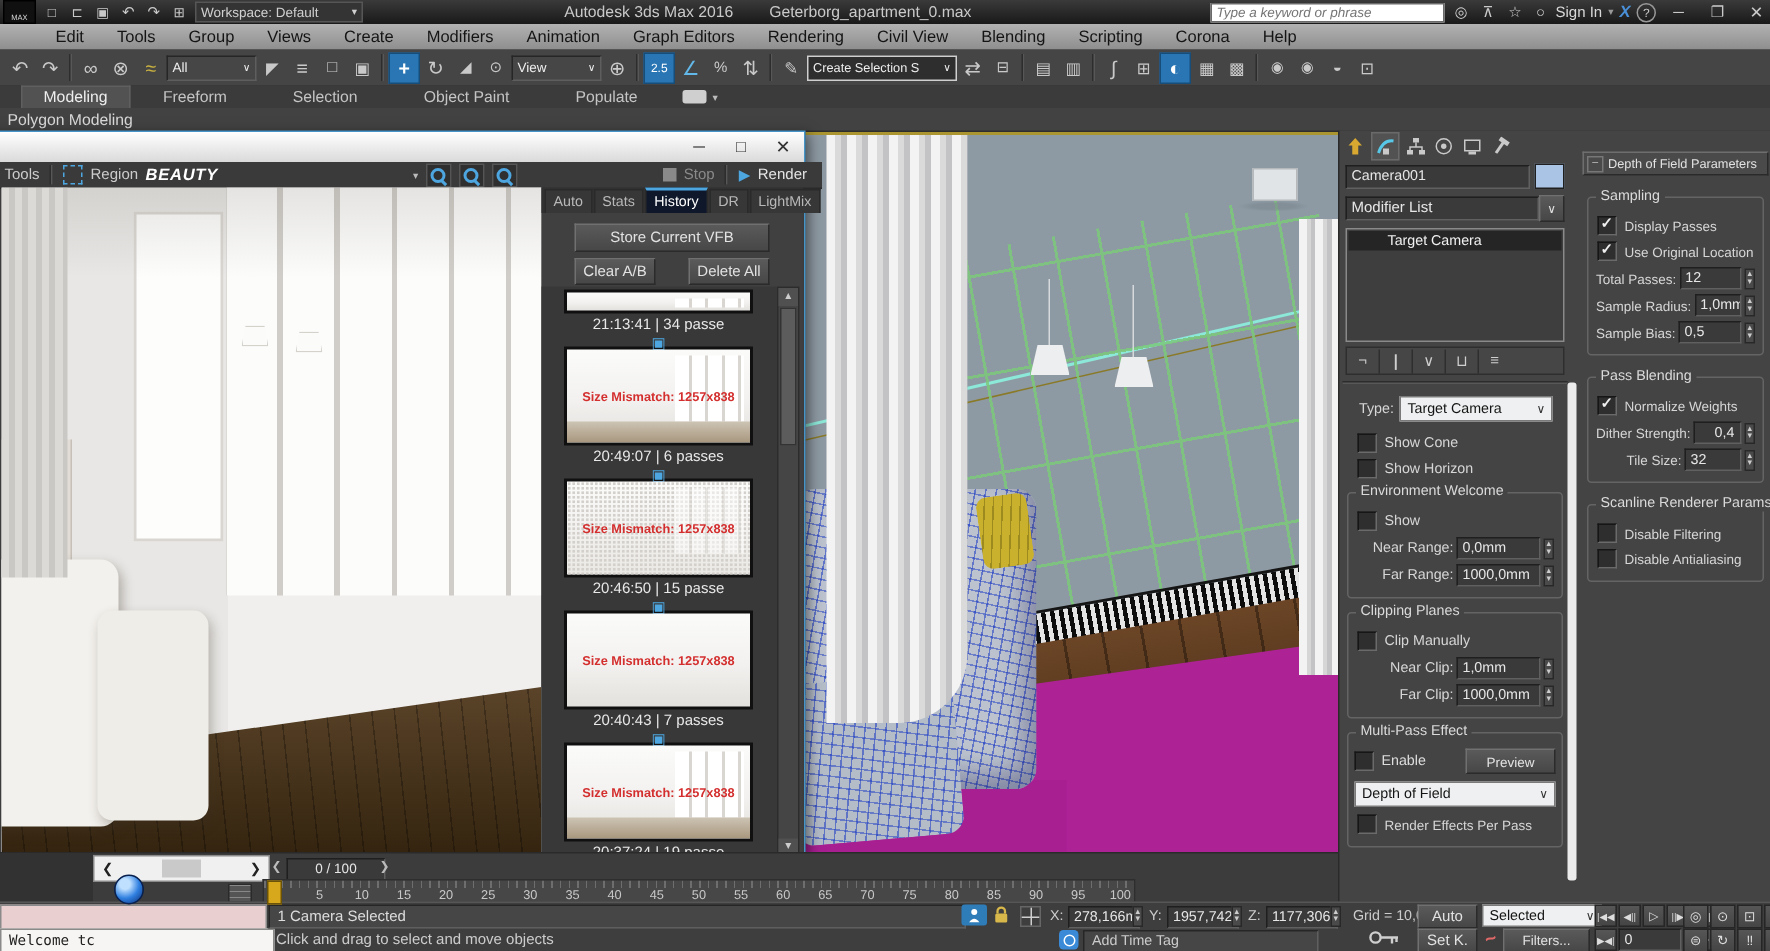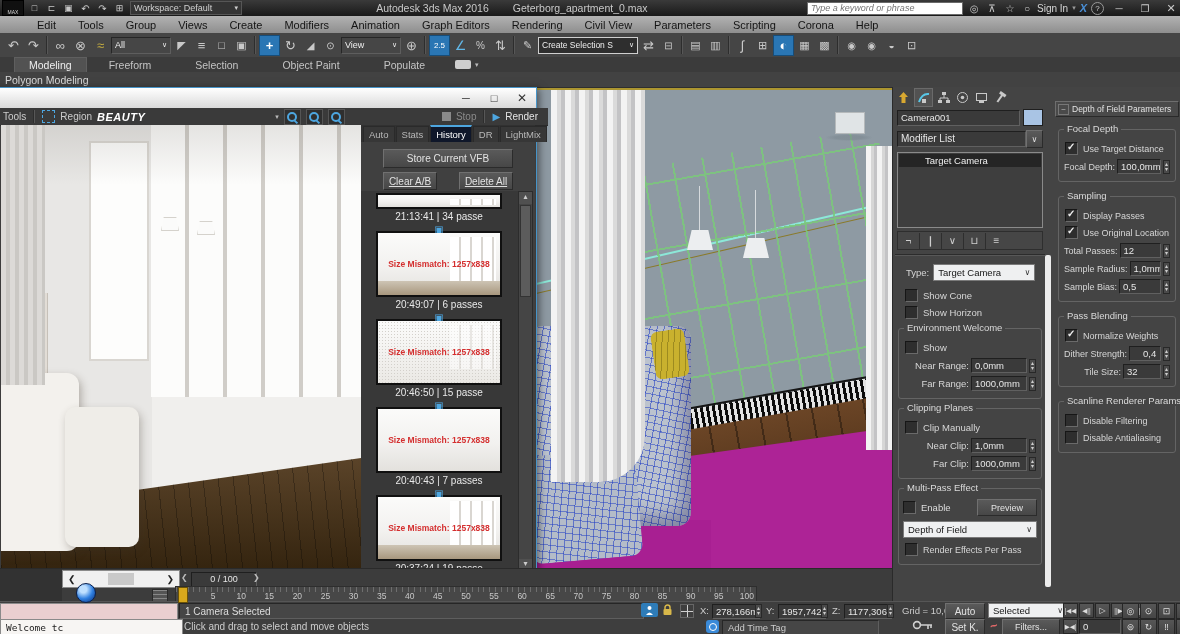--- a/index.html
+++ b/index.html
@@ -93,21 +93,21 @@
     <span style="padding:0 11px;">Edit</span>
     <span style="padding:0 11px;">Tools</span>
     <span style="padding:0 11px;">Group</span>
     <span style="padding:0 11px;">Views</span>
     <span style="padding:0 11px;">Create</span>
     <span style="padding:0 11px;">Modifiers</span>
     <span style="padding:0 11px;">Animation</span>
     <span style="padding:0 11px;">Graph Editors</span>
     <span style="padding:0 11px;">Rendering</span>
     <span style="padding:0 11px;">Civil View</span>
-    <span style="padding:0 11px;">Parameters</span>
+    <span style="padding:0 11px;">Blending</span>
     <span style="padding:0 11px;">Scripting</span>
     <span style="padding:0 11px;">Corona</span>
     <span style="padding:0 11px;">Help</span>
   </div>
 
   <div class="abs flex" style="left:0;top:33px;width:1180px;height:24px;background:#454545;border-bottom:1px solid #2e2e2e;gap:1px;padding-left:4px;">
     <span class="ti">↶</span>
     <span class="ti">↷</span>
     <span class="sep"></span>
     <span class="ti">∞</span>
@@ -256,21 +256,21 @@
       <div class="flex" style="height:17px;background:#313131;padding-left:2px;gap:1px;">
         <span class="vtab">Auto</span>
         <span class="vtab">Stats</span>
         <span class="vtab active">History</span>
         <span class="vtab">DR</span>
         <span class="vtab">LightMix</span>
       </div>
       <div class="b" style="margin:7px 22px 0;height:17px;">
           <span>Store Current VFB</span>
         </div>
-      <div class="flex" style="margin:4px 22px 0;gap:22px;text-decoration:underline;">
+      <div class="flex" style="margin:4px 22px 0;gap:22px;">
         <div class="b" style="flex:1;height:16px;">
             <span>Clear A/B</span>
           </div>
         <div class="b" style="flex:1;height:16px;">
             <span>Delete All</span>
           </div>
       </div>
 
       <div class="abs" style="left:0;top:66px;width:158px;height:379px;background:#383838;overflow:hidden;padding-top:2px;">
         <div class="hentry">
@@ -492,32 +492,20 @@
     </div>
 
     <div class="abs" style="left:152px;top:168px;width:6px;height:332px;background:#ececec;border-radius:2px;"></div>
 
     <div class="abs" style="left:162px;top:14px;width:124px;">
       <div class="flex" style="height:14px;background:#4a4a4a;border:1px solid #2a2a2a;border-top-color:#6e6e6e;border-left-color:#6e6e6e;gap:3px;padding:0 2px;">
         <span style="width:9px;height:9px;border:1px solid #777;font-size:7px;line-height:7px;text-align:center;color:#ccc;">–</span>
         <span style="font-size:8.5px;color:#e2e2e2;white-space:nowrap;">Depth of Field Parameters</span>
       </div>
 
-      <div class="grp" style="margin-top:12px;">
-        <span class="gt">Focal Depth</span>
-        <div class="chkrow" style="font-size:9px;">
-            <span class="chk on"></span>
-          <span>Use Target Distance</span>
-          </div>
-        <div class="prow" style="font-size:9px;">
-            <span>Focal Depth:</span>
-          <span class="fld" style="width:42px;">100,0mm</span>
-            <span class="spin">▴<br>▾</span>
-          </div>
-      </div>
 
       <div class="grp" style="margin-top:14px;">
         <span class="gt">Sampling</span>
         <div class="chkrow" style="font-size:9px;">
             <span class="chk on"></span>
           <span>Display Passes</span>
           </div>
         <div class="chkrow" style="font-size:9px;">
             <span class="chk on"></span>
           <span>Use Original Location</span>

